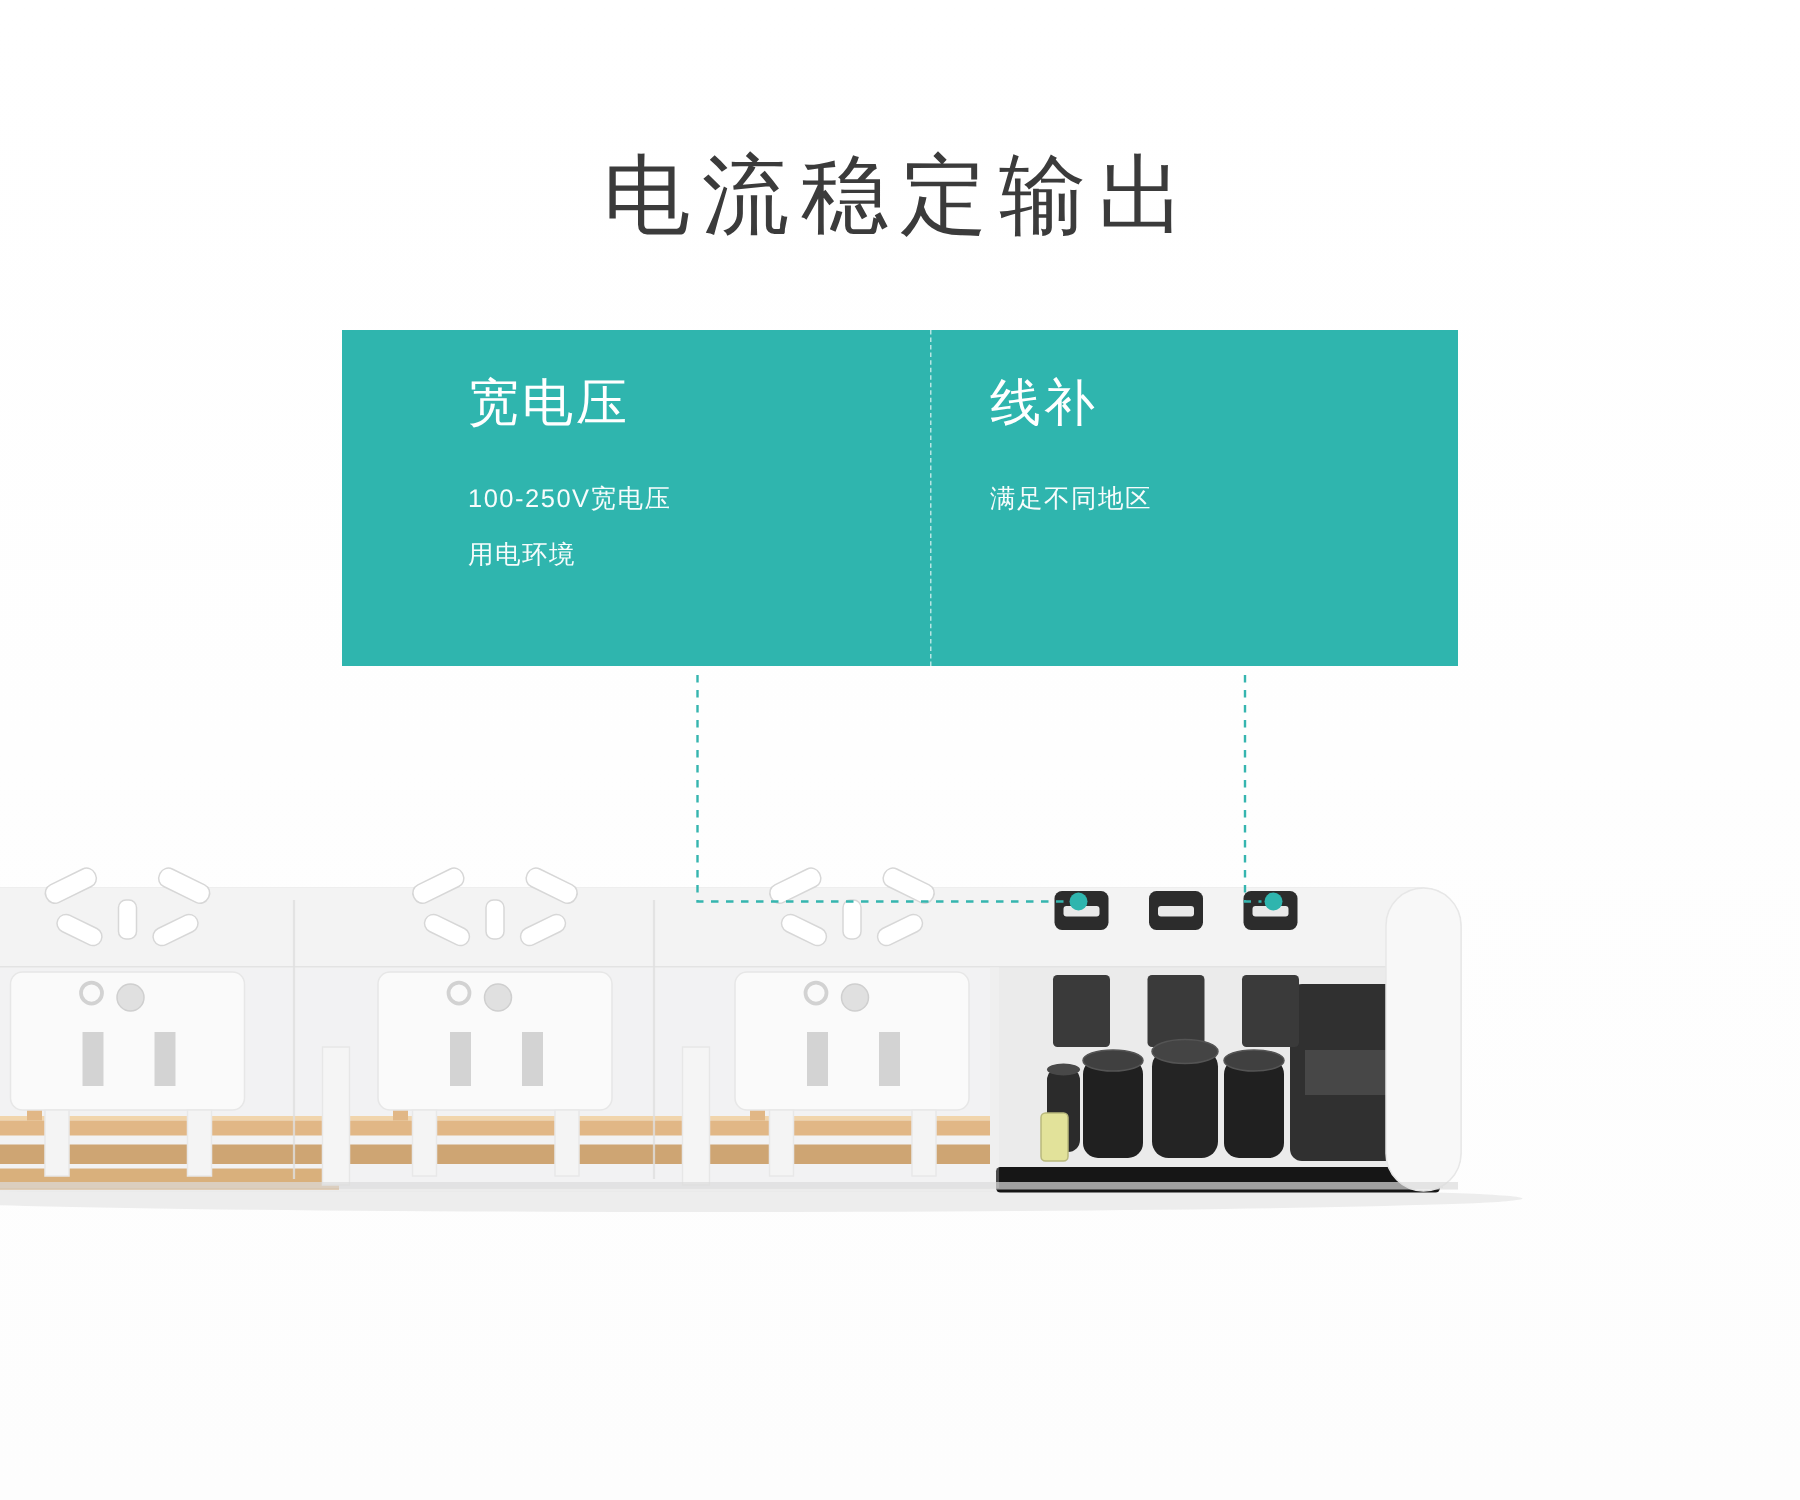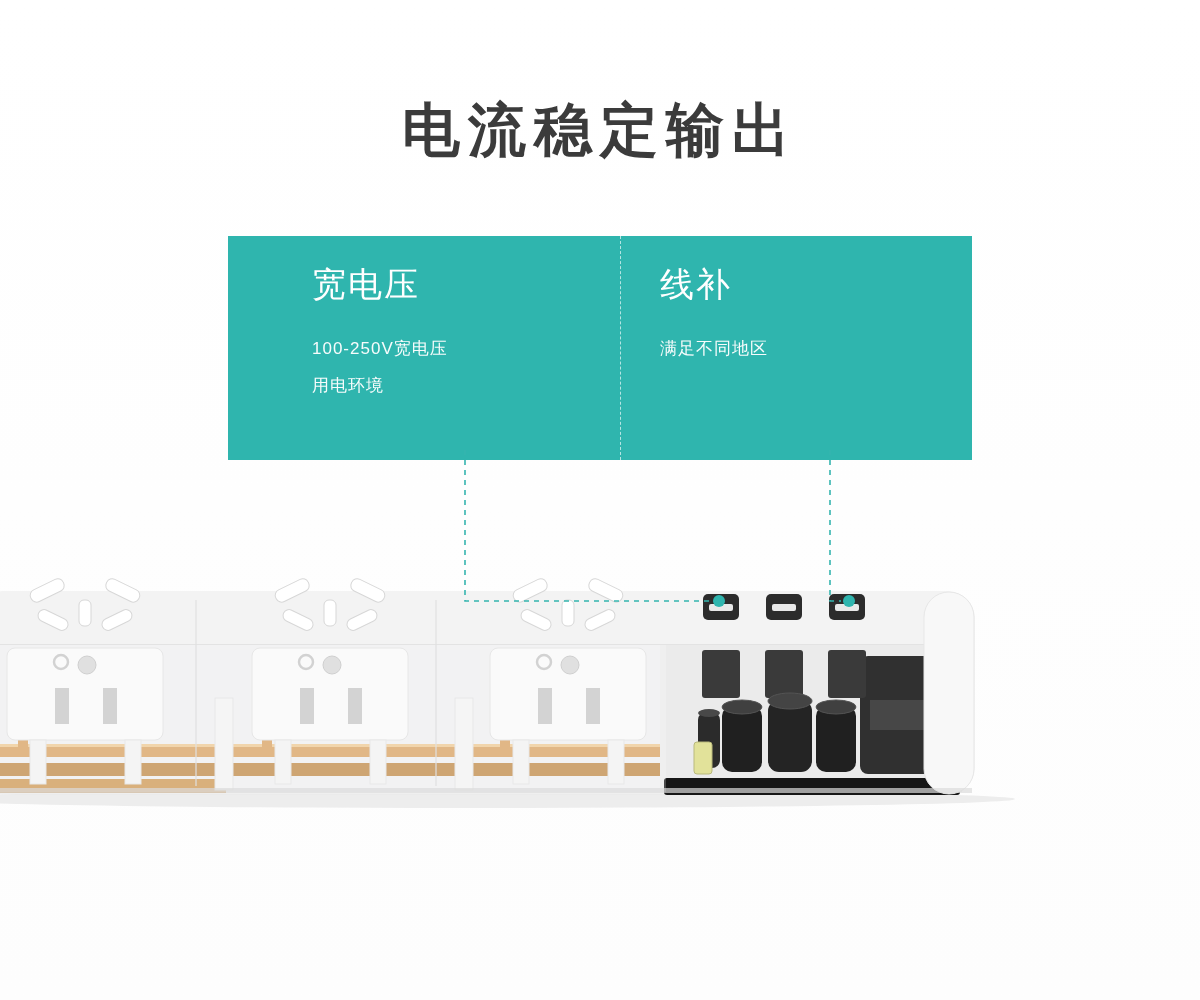--- a/index.html
+++ b/index.html
@@ -5,25 +5,25 @@
   * { margin:0; padding:0; box-sizing:border-box; }
   html,body { background:#ffffff; }
   body { font-family:"Liberation Sans","DejaVu Sans",sans-serif; }
   .page {
     position:relative; width:1200px; height:1000px; margin:0 auto;
     background:linear-gradient(180deg,#ffffff 0%,#fdfdfd 100%);
     overflow:hidden;
   }
   .title {
     position:absolute; top:92px; left:0; width:100%;
-    text-align:center; font-size:58px; font-weight:700;
+    text-align:center; font-size:58px; font-weight:400;
     letter-spacing:8px; color:#3b3b3b;
   }
   .info-card {
-    position:absolute; left:228px; top:236px; width:744px; height:224px;
+    position:absolute; left:228px; top:220px; width:744px; height:224px;
     background:#2fb5ae;
   }
   .card-col { position:absolute; top:26px; color:#ffffff; }
   .col-left  { left:84px; }
   .col-right { left:432px; }
   .card-heading {
     font-size:34px; font-weight:500; letter-spacing:2px;
     margin-bottom:22px; color:#ffffff;
   }
   .card-line {

